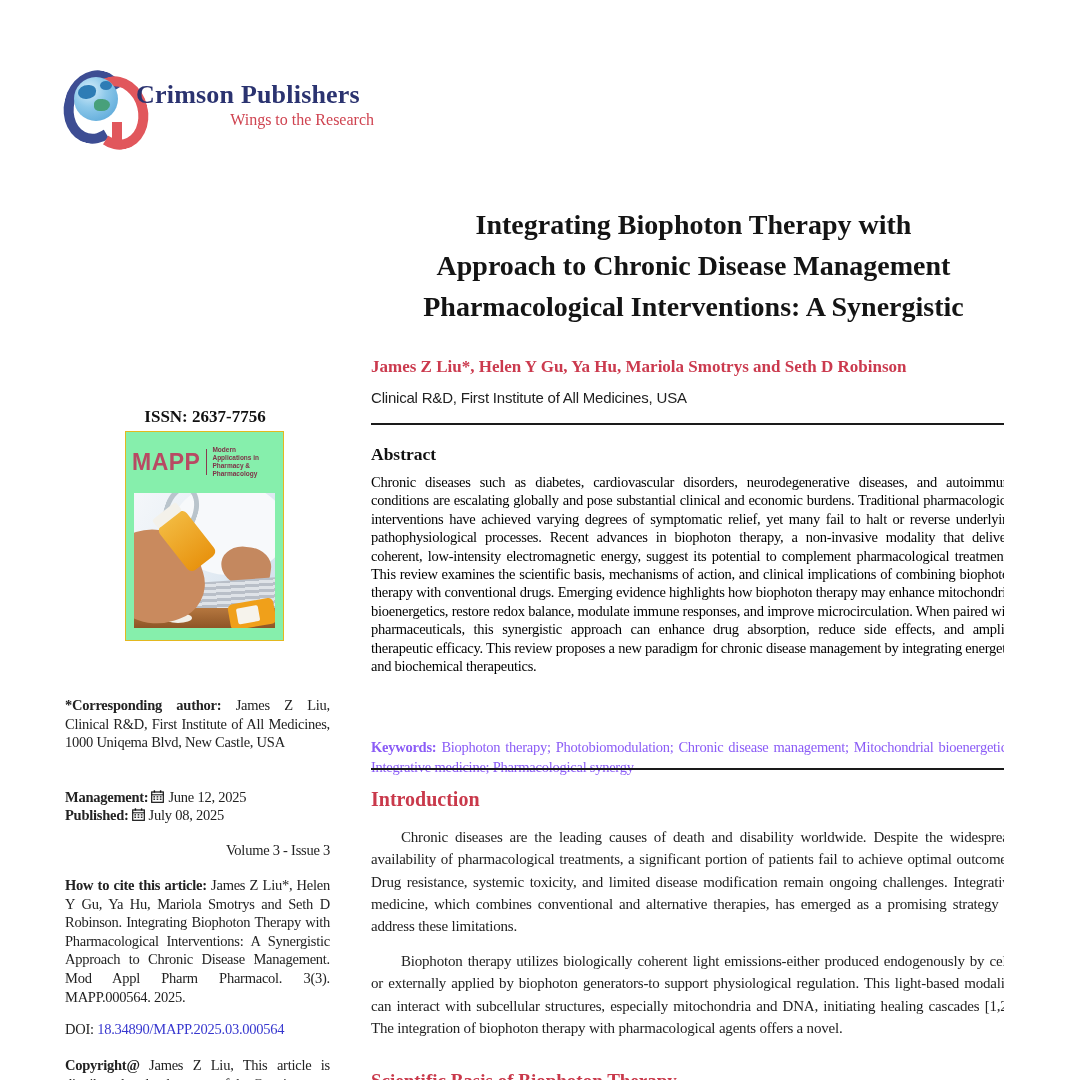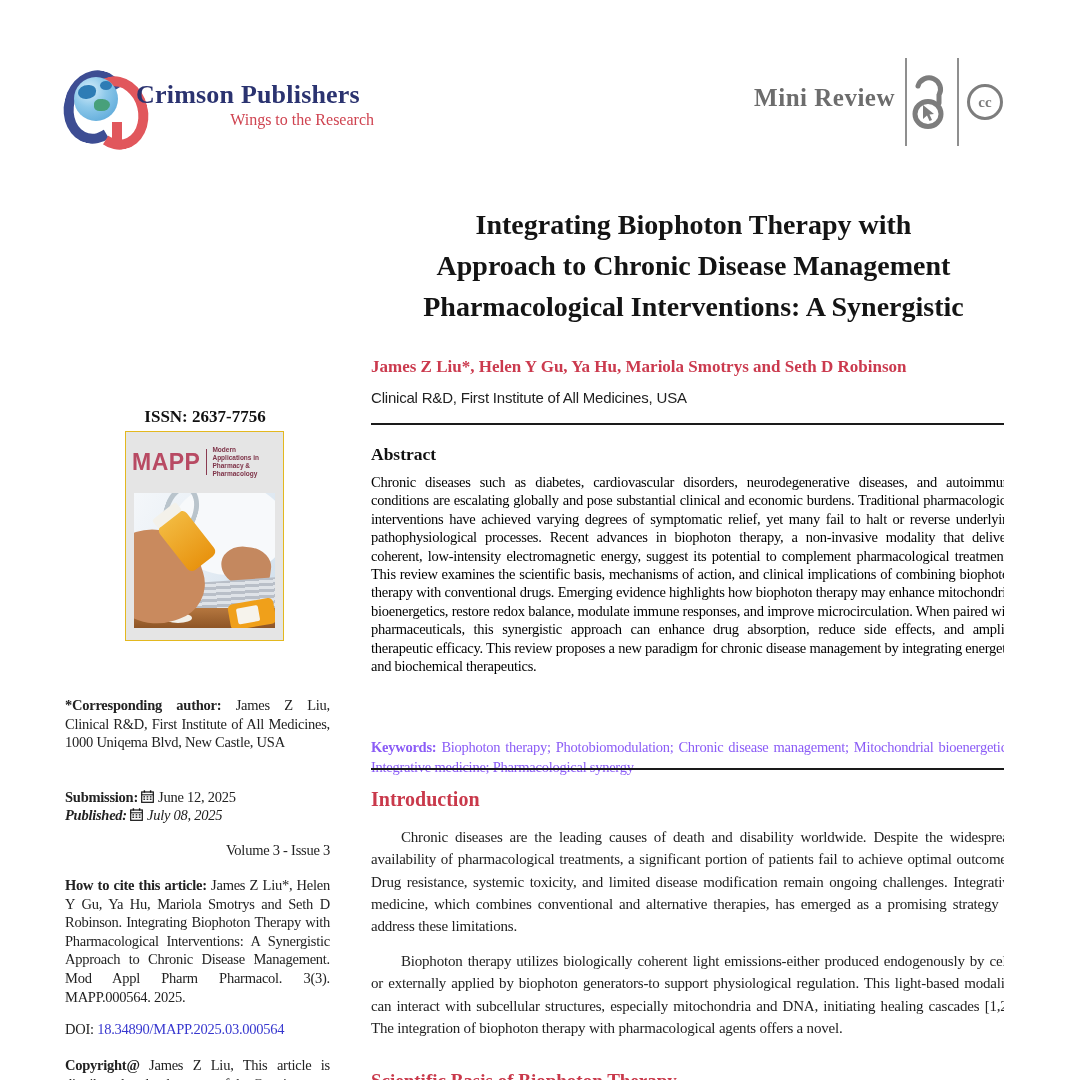--- a/index.html
+++ b/index.html
@@ -40,21 +40,21 @@
   .rule1{top:423px;} .rule2{top:768px;}
   .abs-head{top:444px;font-weight:bold;font-size:17.5px;color:#111;}
   .abs-body{top:473px;text-align:justify;font-size:14.5px;line-height:18.4px;letter-spacing:-0.25px;color:#000000;}
   .keywords{top:738px;text-align:justify;font-size:14.5px;line-height:19.5px;letter-spacing:-0.25px;color:#8b5cf6;}
   .intro-head{top:788px;font-weight:bold;font-size:20px;color:#c9394b;}
   .para{text-align:justify;font-size:15px;line-height:22.3px;letter-spacing:-0.2px;color:#222;text-indent:30px;}
   .para1{top:826px;} .para2{top:950px;}
   .next-head{top:1070px;font-weight:bold;font-size:19px;color:#c9394b;}
   b.inl{font-weight:bold;}
   .issn{top:407px;left:75px;width:260px;text-align:center;font-weight:bold;font-size:17px;color:#111;position:absolute;}
-  .cover{position:absolute;left:125px;top:431px;width:159px;height:210px;background:#e5e5e5;box-shadow:0 0 0 1px #e3b81f inset;}
+  .cover{position:absolute;left:125px;top:431px;width:159px;height:210px;background:#86efac;box-shadow:0 0 0 1px #e3b81f inset;}
   .cover-head{position:absolute;left:0;top:0;right:0;height:62px;display:flex;align-items:center;padding:0 7px;box-sizing:border-box;}
   .mapp{font-family:"Liberation Sans",sans-serif;font-weight:bold;font-size:23px;color:#b84a63;letter-spacing:0.5px;}
   .cover-sep{width:1px;height:26px;background:#8a3a50;margin:0 5px 0 6px;}
   .jname{font-family:"Liberation Sans",sans-serif;font-weight:bold;font-size:6.5px;line-height:8px;color:#7e3348;width:62px;}
   .photo{position:absolute;left:9px;top:62px;right:9px;bottom:13px;overflow:hidden;
          background:linear-gradient(120deg,#f4f7fa 0%,#e7eef5 45%,#cfdeeb 100%);}
   .coat{position:absolute;right:-12px;top:-10px;width:115px;height:92px;background:#f7f9fb;border-radius:50%;}
   .steth{position:absolute;left:30px;top:-8px;width:24px;height:42px;border:5px solid #b9c4cc;border-radius:50%;
          border-bottom-color:transparent;transform:rotate(18deg);}
   .hand-left{position:absolute;left:-30px;top:36px;width:98px;height:96px;background:#c98a5e;
@@ -69,21 +69,21 @@
   .desk{position:absolute;left:0;bottom:0;width:100%;height:20px;background:linear-gradient(#b5773f,#8e5526);}
   .pills{position:absolute;left:30px;bottom:5px;width:28px;height:10px;background:#f2efe8;border-radius:50%;}
   .bottle-fore{position:absolute;right:0px;bottom:1px;width:46px;height:26px;background:#f0a01a;border-radius:5px;
                transform:rotate(-10deg);}
   .bottle-fore::after{content:"";position:absolute;left:8px;top:5px;width:22px;height:16px;background:#f6f3ec;border-radius:2px;}
 
   .side-block{position:absolute;left:65px;width:265px;text-align:justify;font-size:14.5px;line-height:18.6px;
               letter-spacing:-0.25px;color:#222;}
   .corr{top:696px;}
   .daterow{top:788px;text-align:left;font-size:14.5px;}
-  .daterow2{top:806px;text-align:left;font-size:14.5px;font-style:italic;}
+  .daterow2{top:806px;text-align:left;font-size:14.5px;}
   .volume{top:841px;text-align:right;}
   .cite{top:876px;}
   .doi-row{top:1020px;text-align:left;}
   .doi-link{color:#3737cf;text-decoration:none;}
   .copyright{top:1056px;}
   .cal{display:inline-block;vertical-align:-1px;margin:0 4px 0 3px;}
 </style>
 </head>
 <body>
 
@@ -97,33 +97,20 @@
       <div class="blob1"></div>
       <div class="blob2"></div>
       <div class="blob3"></div>
     </div>
   </div>
   <div class="pub-text">
     <div class="pub-name">Crimson Publishers</div>
     <div class="pub-tag">Wings to the Research</div>
   </div>
 
-  <div class="badge-row">
-    <div class="mini-review">Mini Review</div>
-    <div class="vbar b1"></div>
-    <div class="oa-icon">
-      <svg width="44" height="64" viewBox="0 0 44 64" fill="none" stroke="#7d7d7d" stroke-width="5" stroke-linecap="round">
-        <path d="M11 16 A 11.5 11.5 0 1 1 32 25 L 32 33"></path>
-        <ellipse cx="21" cy="44" rx="13" ry="12.5"></ellipse>
-        <path d="M16 35 l0 14 l4 -3.5 l2.5 5.5 l2.5 -1 l-2.5 -5.5 l4.5 -0.5 z" fill="#7d7d7d" stroke="none"></path>
-      </svg>
-    </div>
-    <div class="vbar b2"></div>
-    <div class="cc-badge">cc</div>
-  </div>
 
   <div class="main-col title">
     <div>Integrating Biophoton Therapy with</div>
     <div>Approach to Chronic Disease Management</div>
     <div>Pharmacological Interventions: A Synergistic</div>
   </div>
   <div class="main-col authors">James Z Liu*, Helen Y Gu, Ya Hu, Mariola Smotrys and Seth D Robinson</div>
   <div class="main-col affil">Clinical R&amp;D, First Institute of All Medicines, USA</div>
   <div class="main-col rule rule1"></div>
 
@@ -161,21 +148,21 @@
       <div class="hand-left"></div>
       <div class="bottle-main"></div>
     </div>
   </div>
 
   <div class="side-block corr">
     <b class="inl">*Corresponding author:</b><span> James Z Liu, Clinical R&amp;D, First Institute of All Medicines, 1000 Uniqema Blvd, New Castle, USA</span>
   </div>
 
   <div class="side-block daterow">
-    <b class="inl">Submission:</b><span class="cal"><svg width="13" height="13" viewBox="0 0 13 13" fill="none" stroke="#111">
+    <b class="inl">Management:</b><span class="cal"><svg width="13" height="13" viewBox="0 0 13 13" fill="none" stroke="#111">
           <rect x="0.7" y="2" width="11.6" height="10.3" stroke-width="1.2"></rect>
           <line x1="0.7" y1="4.8" x2="12.3" y2="4.8"></line>
           <line x1="3.4" y1="0.3" x2="3.4" y2="2.6" stroke-width="1.4"></line>
           <line x1="9.6" y1="0.3" x2="9.6" y2="2.6" stroke-width="1.4"></line>
           <g fill="#111" stroke="none">
             <rect x="2.4" y="6.2" width="1.7" height="1.3"></rect>
             <rect x="5.6" y="6.2" width="1.7" height="1.3"></rect>
             <rect x="8.8" y="6.2" width="1.7" height="1.3"></rect>
             <rect x="2.4" y="8.6" width="1.7" height="1.3"></rect>
             <rect x="5.6" y="8.6" width="1.7" height="1.3"></rect>

